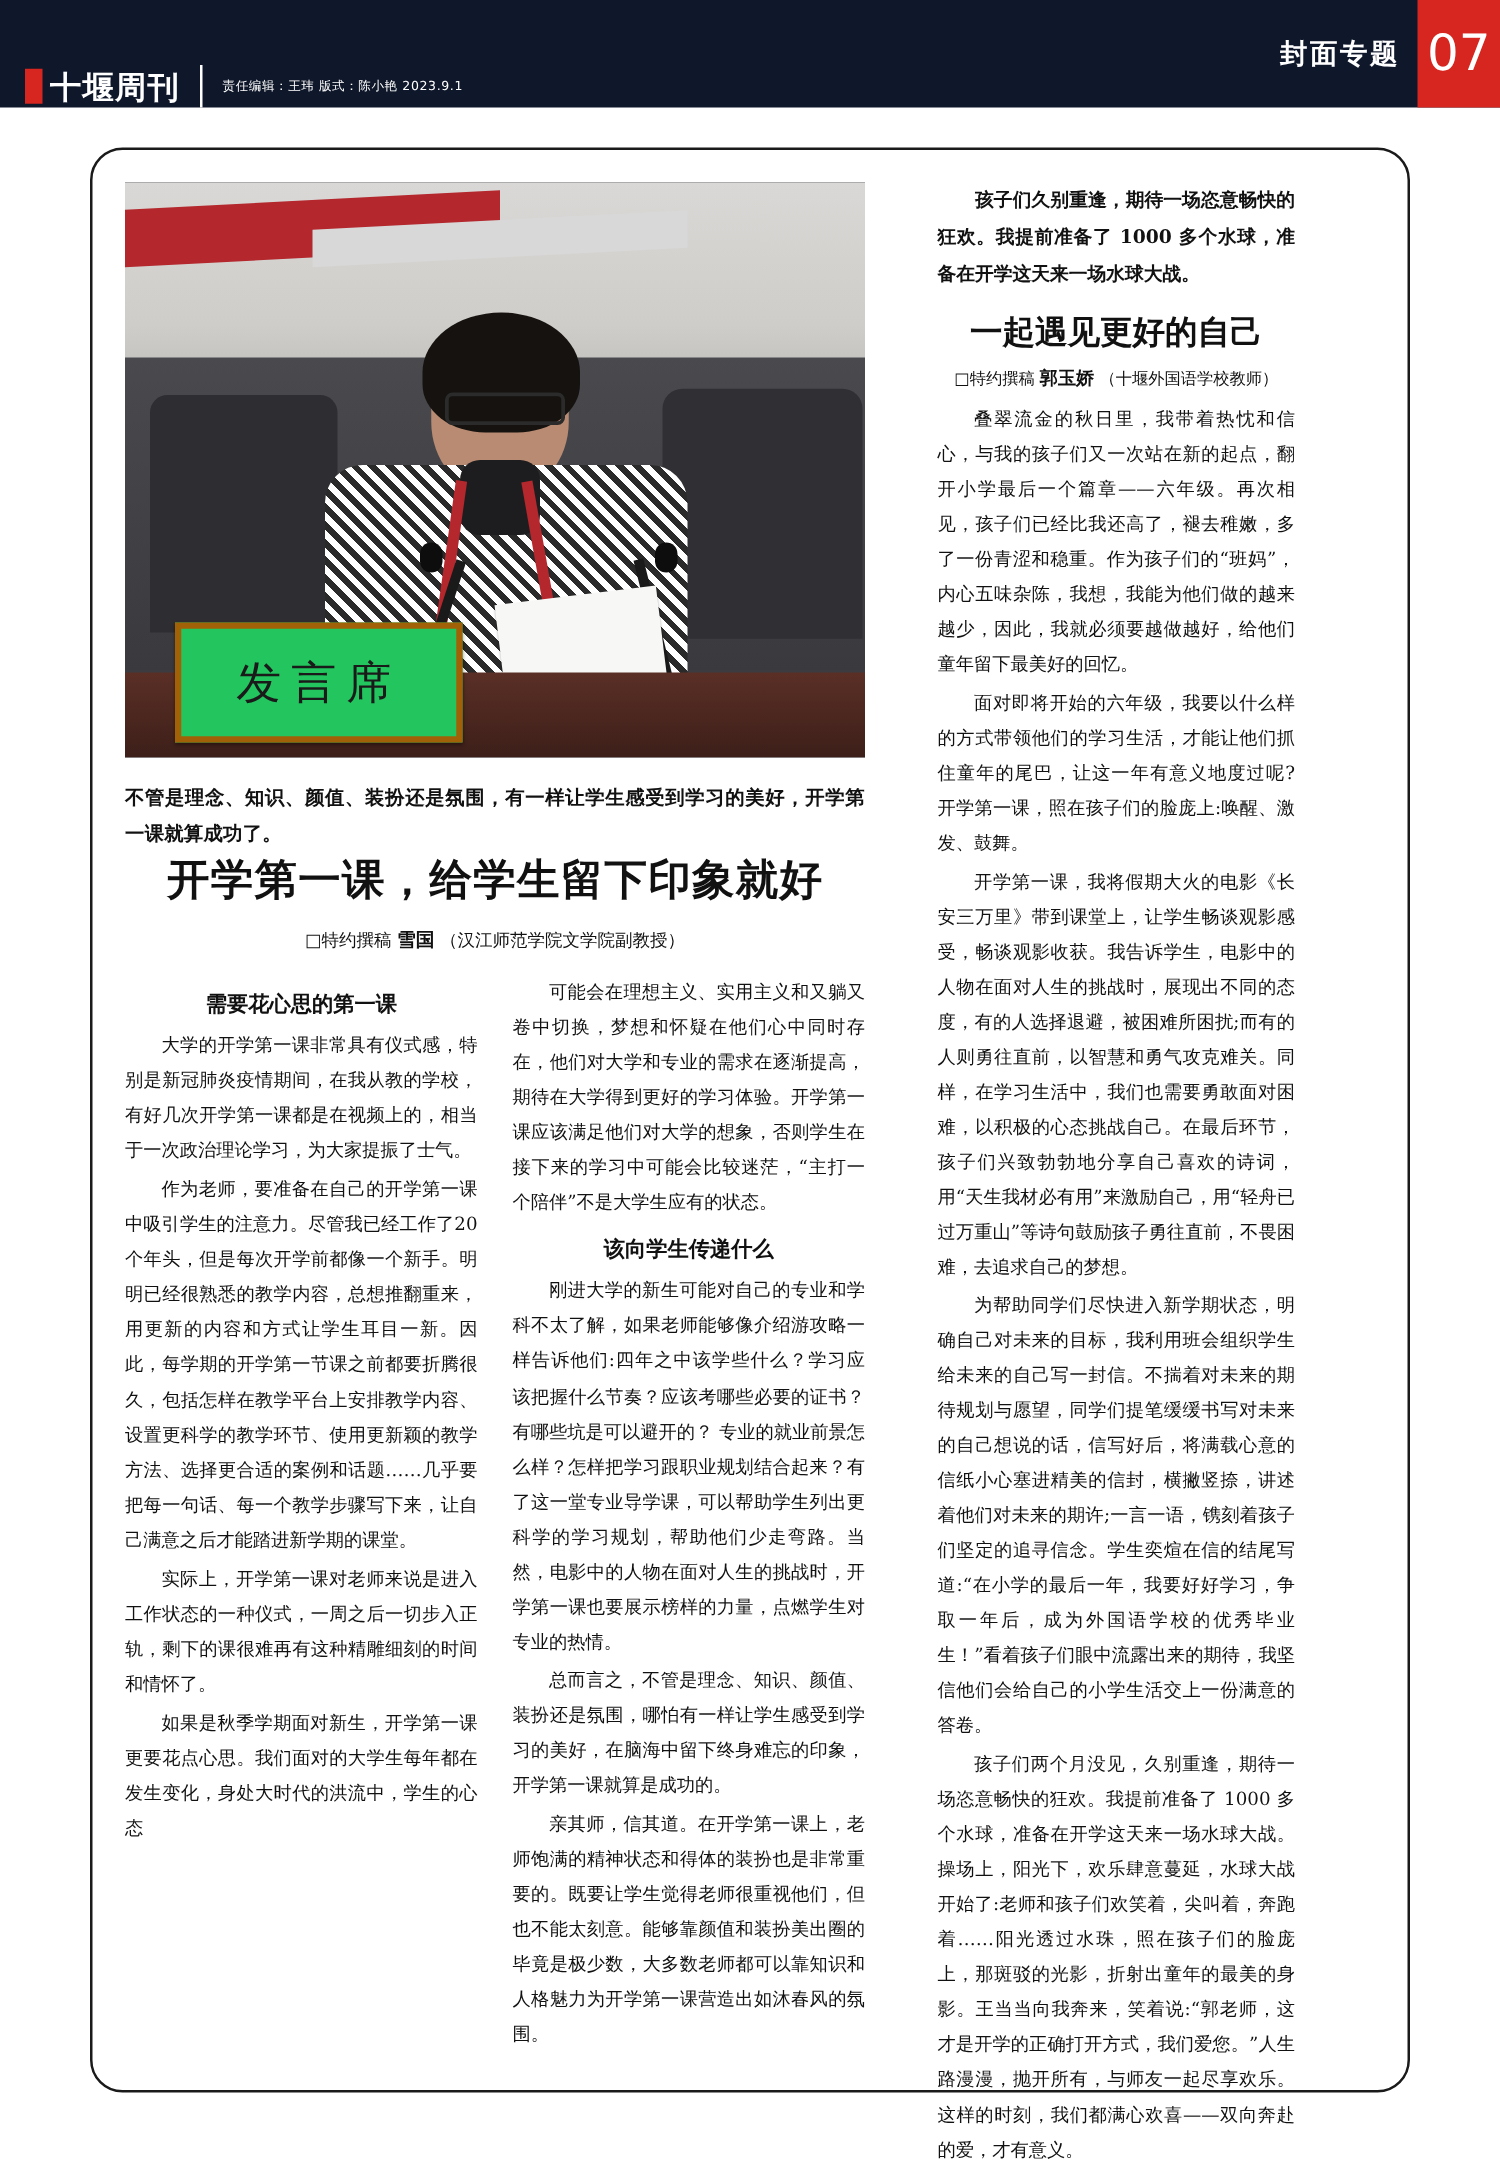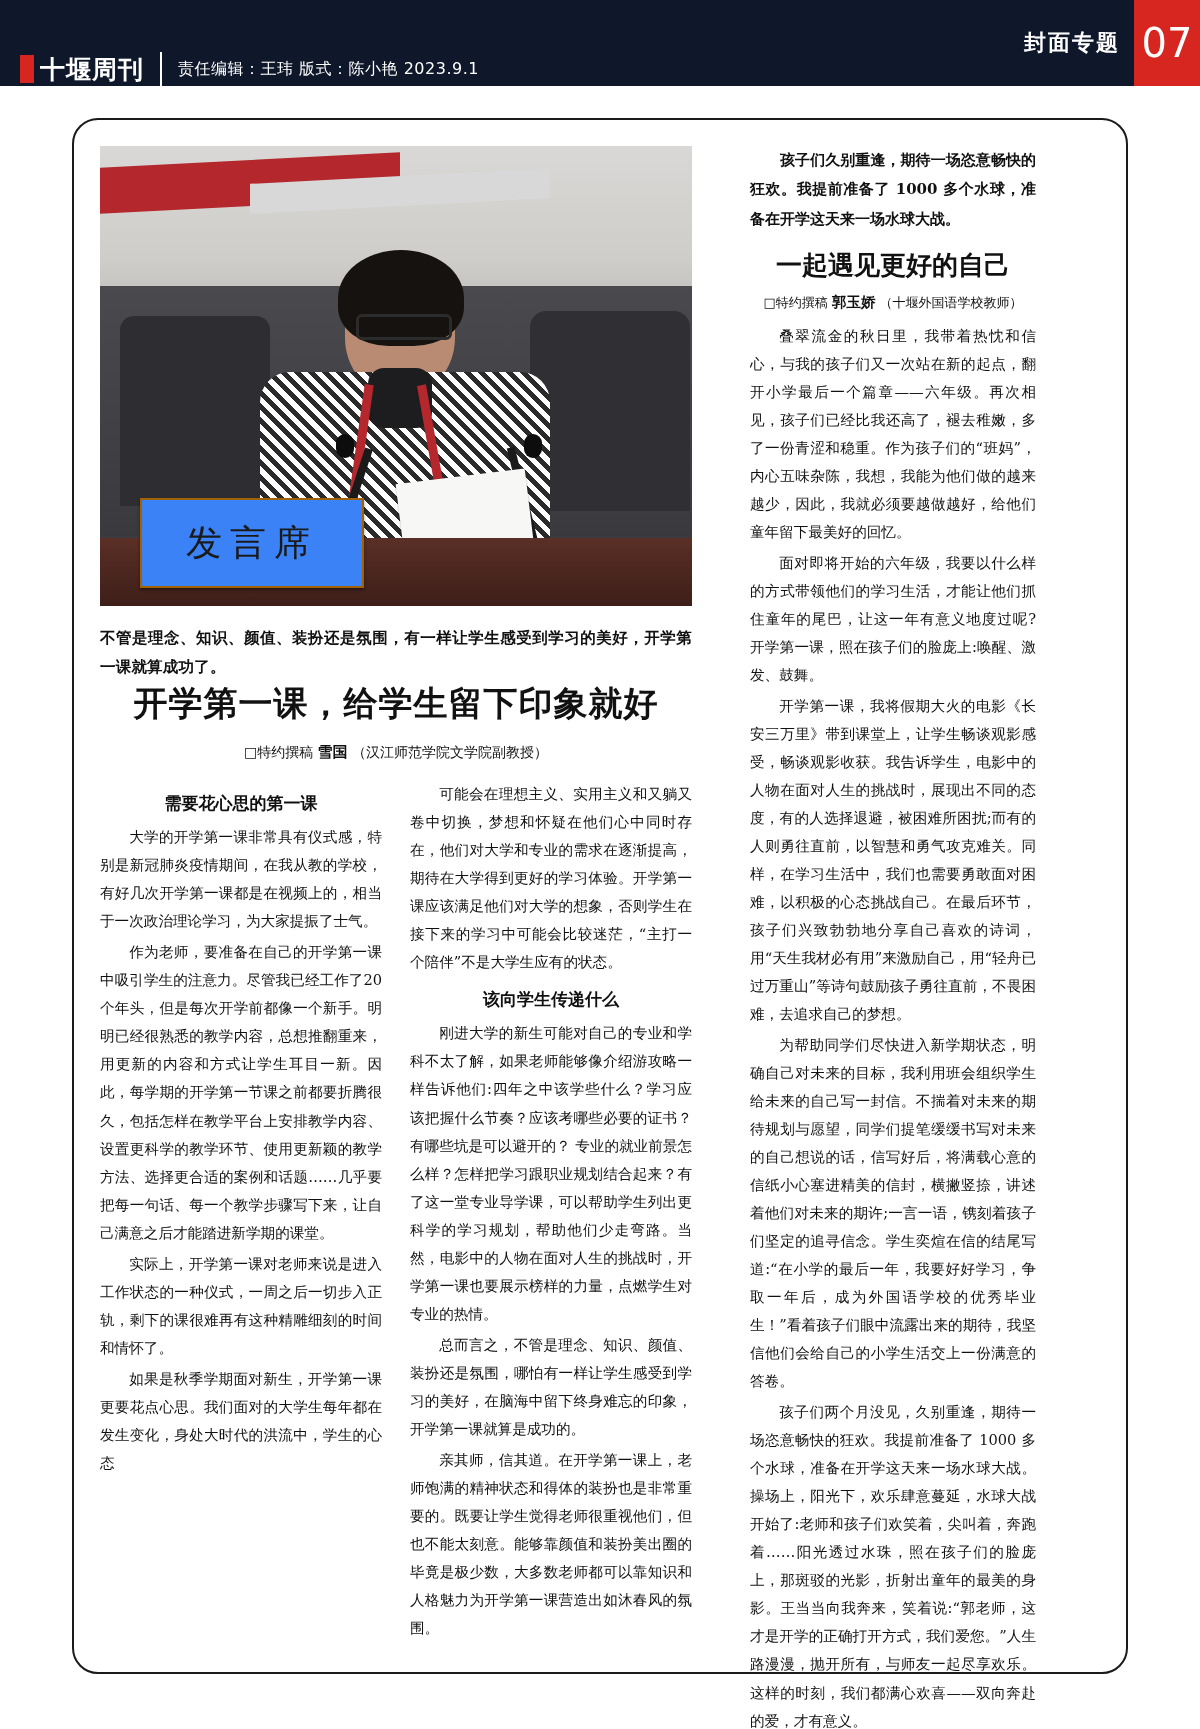--- a/index.html
+++ b/index.html
@@ -47,21 +47,21 @@
     white-space: nowrap;
   }
   .mast-divider {
     width: 2px;
     height: 34px;
     background: #ffffff;
     margin: 0 16px;
   }
   .mast-credits {
     color: #ffffff;
-    font-size: 16px;
+    font-size: 10px;
     letter-spacing: 0.5px;
     white-space: nowrap;
     font-family: "DejaVu Sans", sans-serif;
   }
   .mast-right {
     margin-left: auto;
     display: flex;
     align-items: center;
     height: 86px;
   }
@@ -177,21 +177,21 @@
   .ph-lanyard-r {
     position:absolute; left: 330px; top: 238px; width: 9px; height: 150px;
     background:#b3272d; transform: rotate(-10deg);
   }
   .ph-desk {
     position:absolute; left:0; top: 392px; width: 592px; height: 68px;
     background: linear-gradient(180deg,#5a2f26 0%, #3d1f19 100%);
   }
   .ph-nameplate {
     position:absolute; left: 40px; top: 352px; width: 220px; height: 86px;
-    background: #3b82f6; border: 2px solid #a16207;
+    background: #22c55e; border: 5px solid #a16207;
     display:flex; align-items:center; justify-content:center;
     color:#1a1a1a; font-size: 36px; letter-spacing: 8px;
     font-family: Liberation Mono, monospace;
     box-shadow: 0 2px 3px rgba(0,0,0,.4);
   }
   .ph-paper {
     position:absolute; left: 300px; top: 330px; width: 130px; height: 80px;
     background:#f7f7f5; transform: rotate(-7deg);
     box-shadow: 0 2px 2px rgba(0,0,0,.35);
   }

